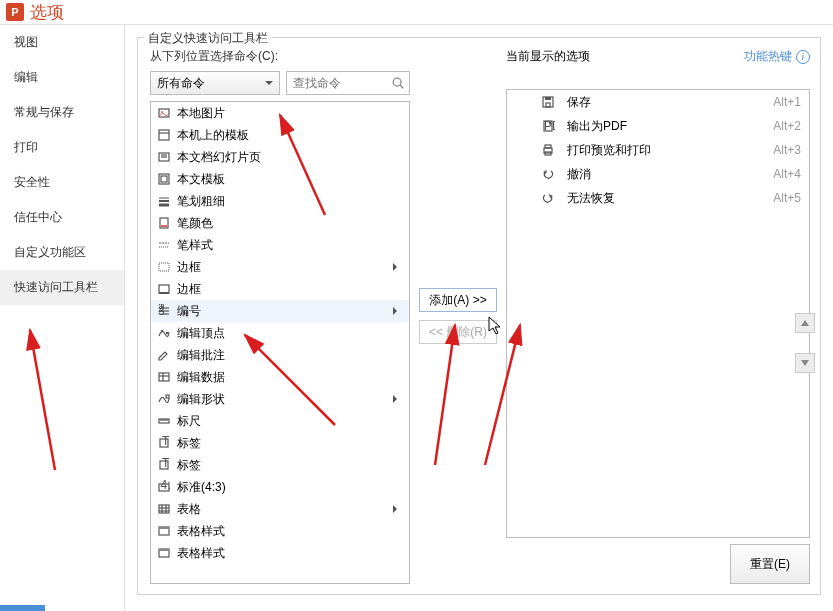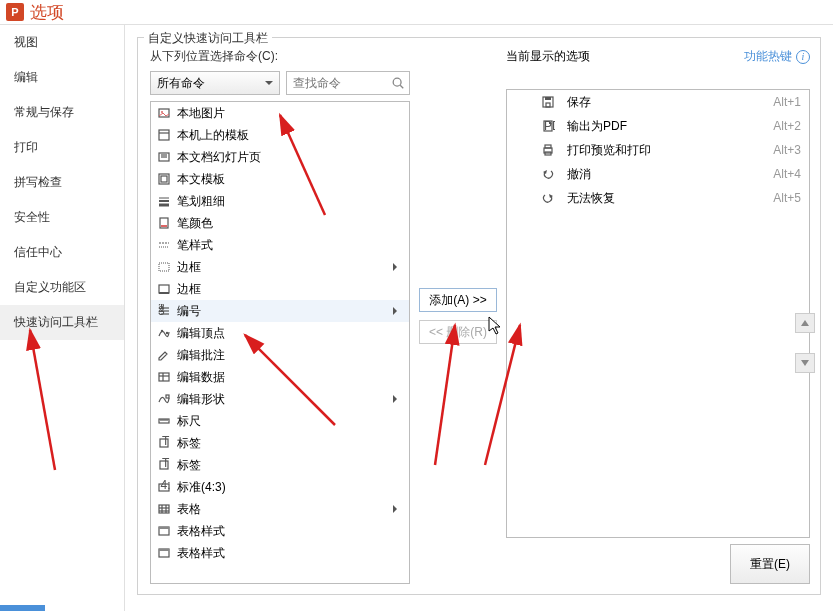--- a/index.html
+++ b/index.html
@@ -59,21 +59,20 @@
   <div class="titlebar-title">选项</div>
 </div>
 
 <div class="content">
   <div class="sidebar">
     <div class="side-items" id="side-items">
         <div class="side-item">视图</div>
         <div class="side-item">编辑</div>
         <div class="side-item">常规与保存</div>
         <div class="side-item">打印</div>
-        <div class="side-item">拼写检查</div>
         <div class="side-item">安全性</div>
         <div class="side-item">信任中心</div>
         <div class="side-item">自定义功能区</div>
         <div class="side-item selected">快速访问工具栏</div>
       </div>
     <div class="side-footer"></div>
   </div>
 
   <div class="main">
     <div class="fieldset">

